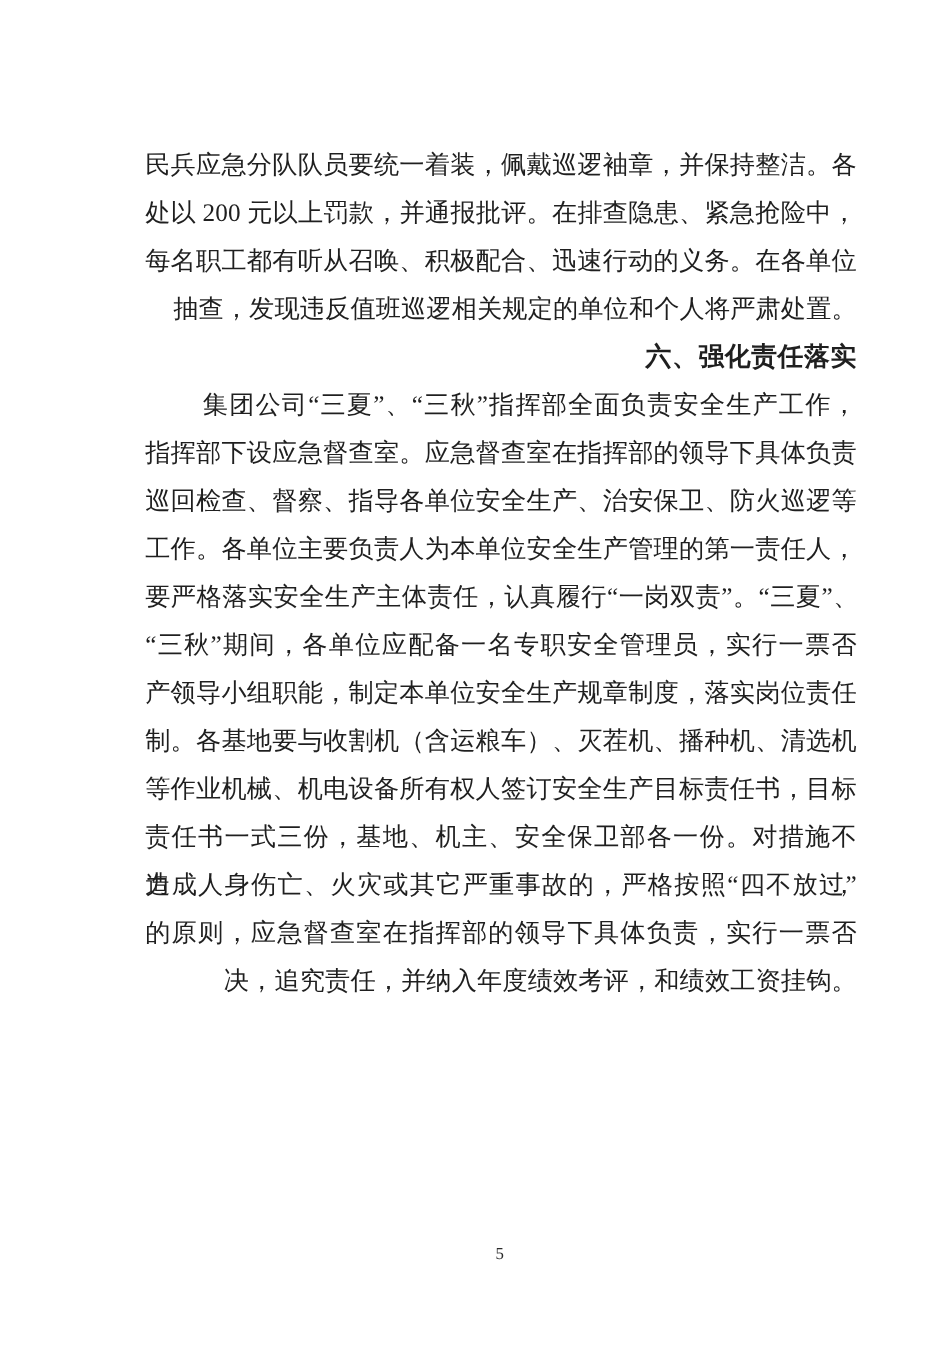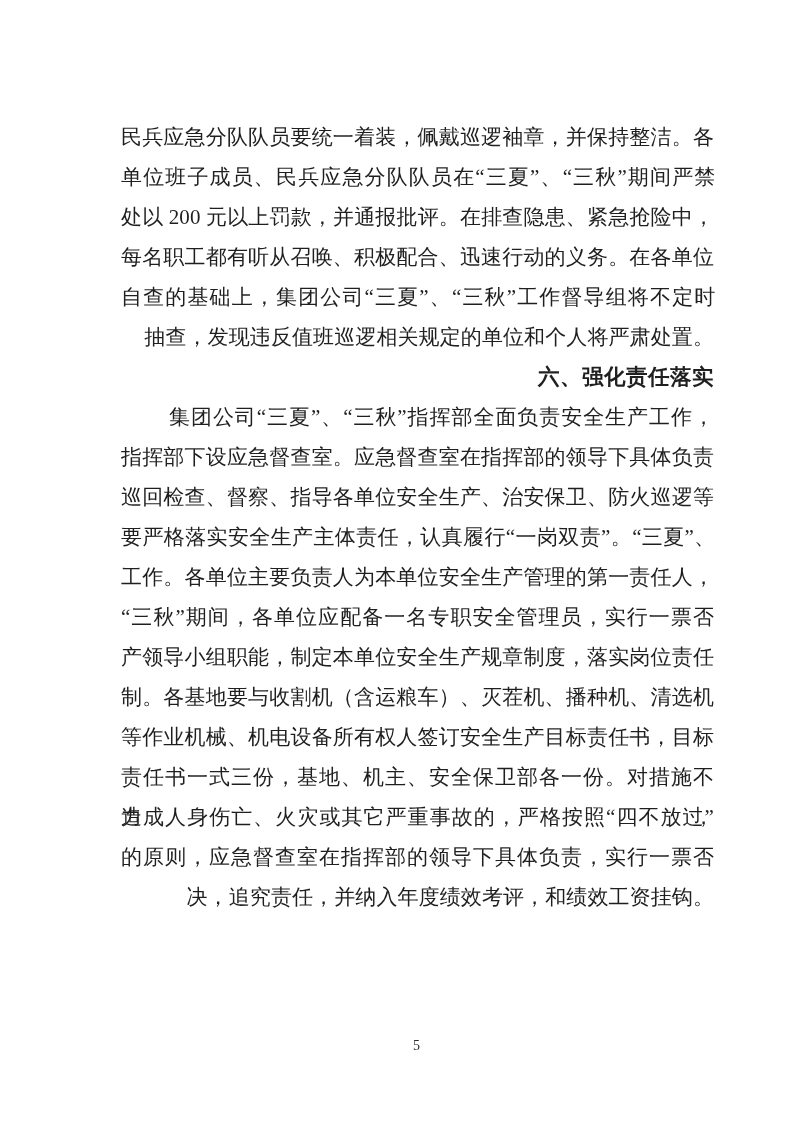--- a/index.html
+++ b/index.html
@@ -62,33 +62,31 @@
     color: #2a2a2a;
   }
 </style>
 </head>
 <body>
 
 <div class="page">
   <div class="text-block">
 
     <div class="line j">民兵应急分队队员要统一着装，佩戴巡逻袖章，并保持整洁。各</div>
-    <div class="line j tight">单位班子成员、民兵应急分队队员在“三夏”、“三秋”期间严禁</div>
     <div class="line j">处以 200 元以上罚款，并通报批评。在排查隐患、紧急抢险中，</div>
     <div class="line j">每名职工都有听从召唤、积极配合、迅速行动的义务。在各单位</div>
-    <div class="line j tight">自查的基础上，集团公司“三夏”、“三秋”工作督导组将不定时</div>
     <div class="line">抽查，发现违反值班巡逻相关规定的单位和个人将严肃处置。</div>
 
     <div class="line heading">六、强化责任落实</div>
 
     <div class="line j indent">集团公司“三夏”、“三秋”指挥部全面负责安全生产工作，</div>
     <div class="line j">指挥部下设应急督查室。应急督查室在指挥部的领导下具体负责</div>
     <div class="line j">巡回检查、督察、指导各单位安全生产、治安保卫、防火巡逻等</div>
+    <div class="line j">工作。各单位主要负责人为本单位安全生产管理的第一责任人，</div>
     <div class="line j tight">要严格落实安全生产主体责任，认真履行“一岗双责”。“三夏”、</div>
-    <div class="line j">工作。各单位主要负责人为本单位安全生产管理的第一责任人，</div>
     <div class="line j">“三秋”期间，各单位应配备一名专职安全管理员，实行一票否</div>
     <div class="line j">产领导小组职能，制定本单位安全生产规章制度，落实岗位责任</div>
     <div class="line j">制。各基地要与收割机（含运粮车）、灭茬机、播种机、清选机</div>
     <div class="line j">等作业机械、机电设备所有权人签订安全生产目标责任书，目标</div>
     <div class="line j">责任书一式三份，基地、机主、安全保卫部各一份。对措施不力，</div>
     <div class="line j">造成人身伤亡、火灾或其它严重事故的，严格按照“四不放过”</div>
     <div class="line j">的原则，应急督查室在指挥部的领导下具体负责，实行一票否</div>
     <div class="line">决，追究责任，并纳入年度绩效考评，和绩效工资挂钩。</div>
 
   </div>

